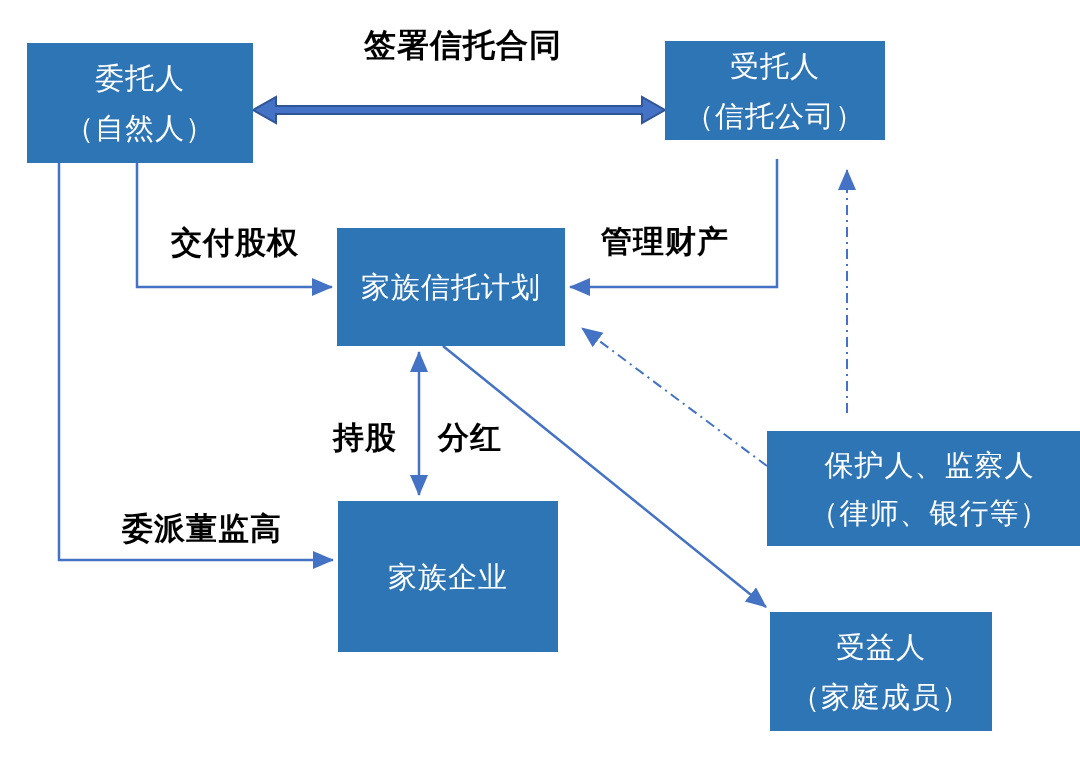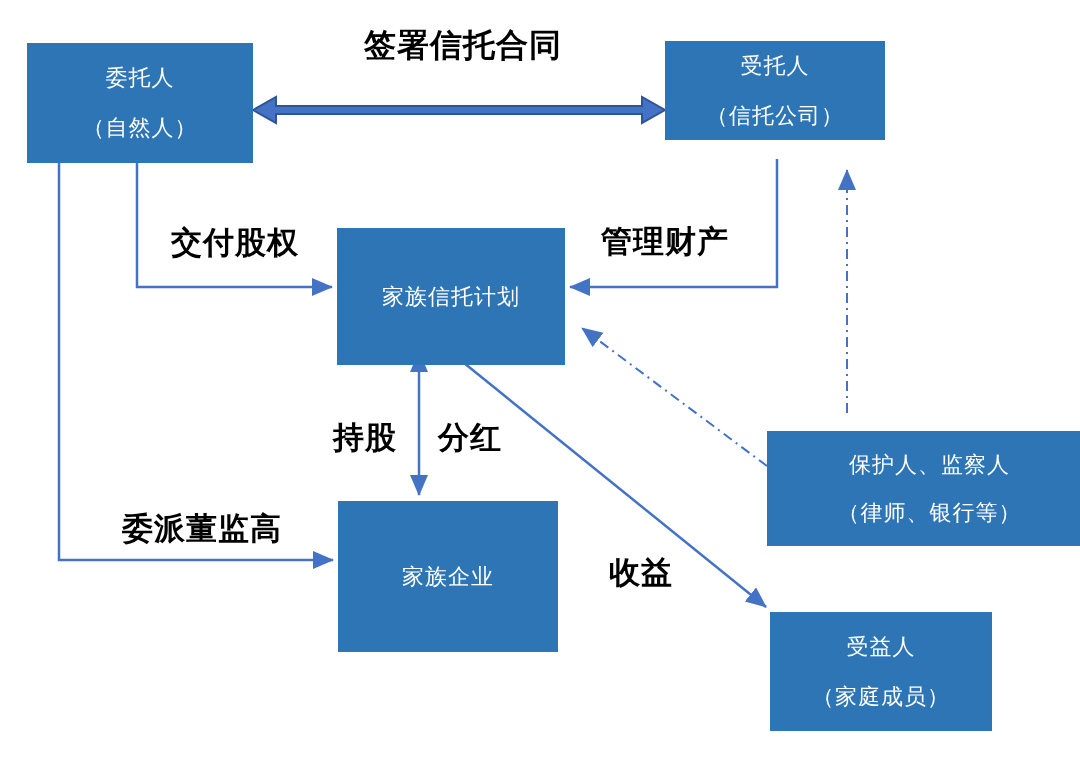--- a/index.html
+++ b/index.html
@@ -28,21 +28,21 @@
   }
   .node {
     position: absolute;
     background: var(--box-fill);
     color: var(--box-text);
     display: flex;
     flex-direction: column;
     align-items: center;
     justify-content: center;
     text-align: center;
-    font-size: 22px;
+    font-size: 29px;
     font-weight: 500;
     line-height: 50px;
     letter-spacing: 1px;
   }
   .edge-label {
     position: absolute;
     color: var(--label-color);
     font-size: 31px;
     font-weight: 700;
     text-align: center;
@@ -83,21 +83,21 @@
   <div class="node" style="left:27px; top:43px; width:226px; height:120px;">
     <div>委托人</div>
     <div>（自然人）</div>
   </div>
 
   <div class="node" style="left:665px; top:41px; width:220px; height:99px;">
     <div>受托人</div>
     <div>（信托公司）</div>
   </div>
 
-  <div class="node" style="left:337px; top:228px; width:228px; height:137px;">
+  <div class="node" style="left:337px; top:228px; width:228px; height:118px;">
     <div>家族信托计划</div>
   </div>
 
   <div class="node" style="left:338px; top:501px; width:220px; height:151px;">
     <div>家族企业</div>
   </div>
 
   <div class="node" style="left:767px; top:431px; width:325px; height:115px; line-height:48px;">
     <div>保护人、监察人</div>
     <div>（律师、银行等）</div>
@@ -113,15 +113,14 @@
   <div class="edge-label" style="left:145px; top:222px; width:180px;">交付股权</div>
 
   <div class="edge-label" style="left:325px; top:417px; width:80px;">持股</div>
 
   <div class="edge-label" style="left:575px; top:221px; width:180px;">管理财产</div>
 
   <div class="edge-label" style="left:104px; top:508px; width:196px;">委派董监高</div>
 
   <div class="edge-label" style="left:430px; top:417px; width:80px;">分红</div>
 
-  <div class="edge-label" style="left:600px; top:552px; width:82px;">收益</div>
 
 </div>
 
 </body></html>

